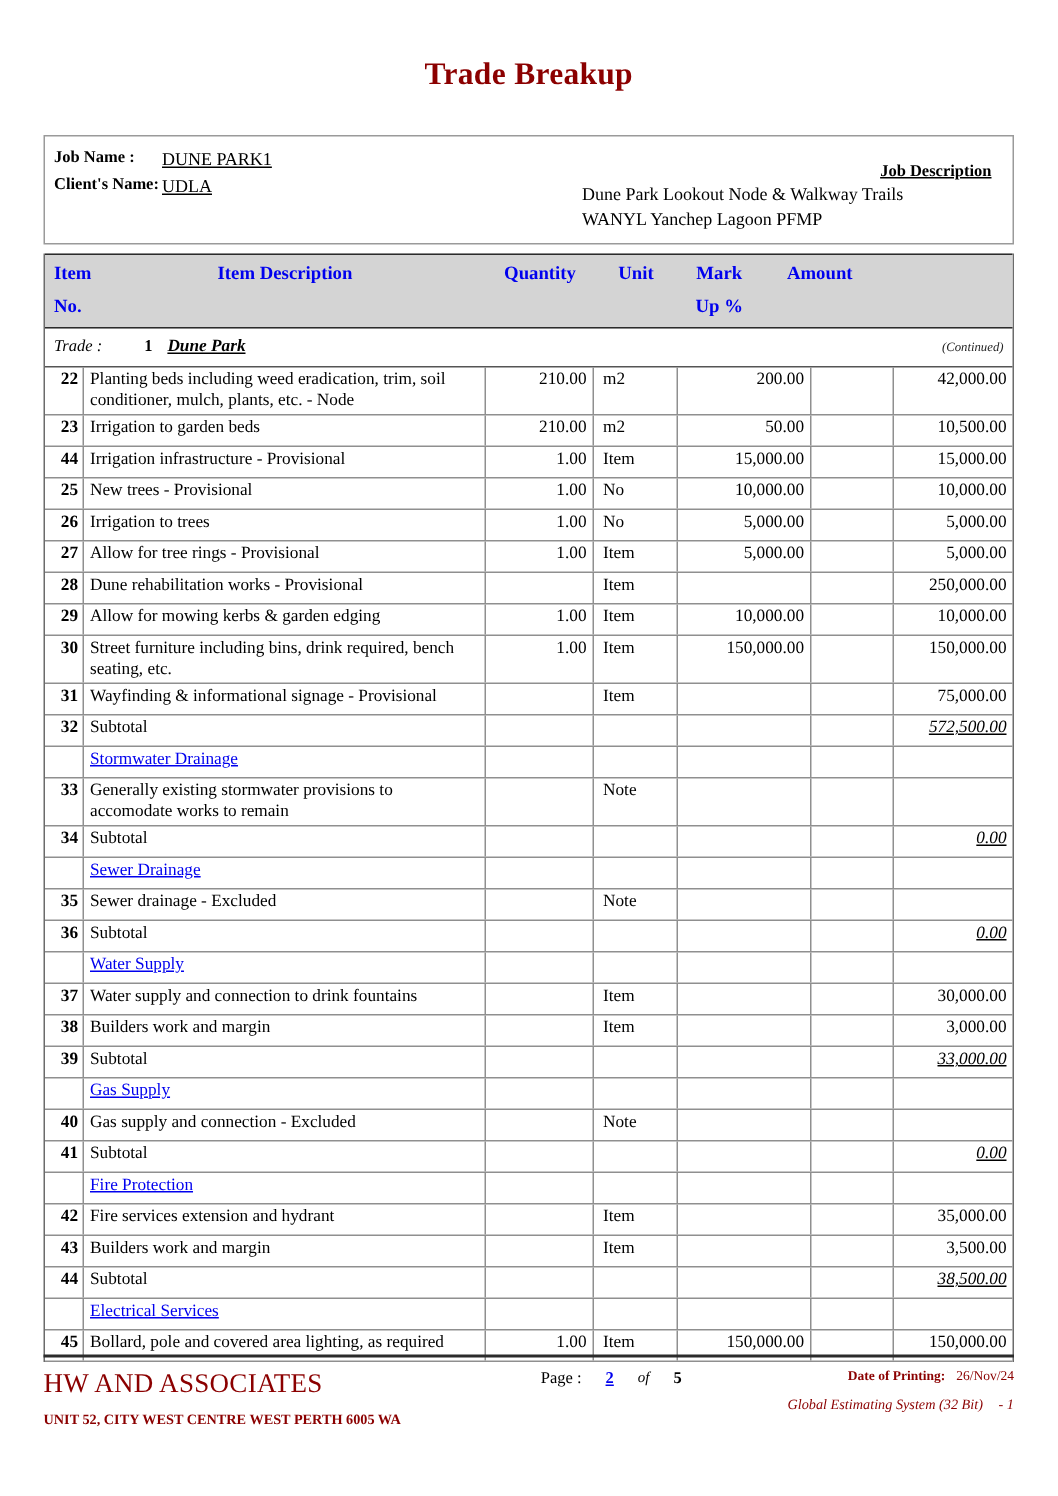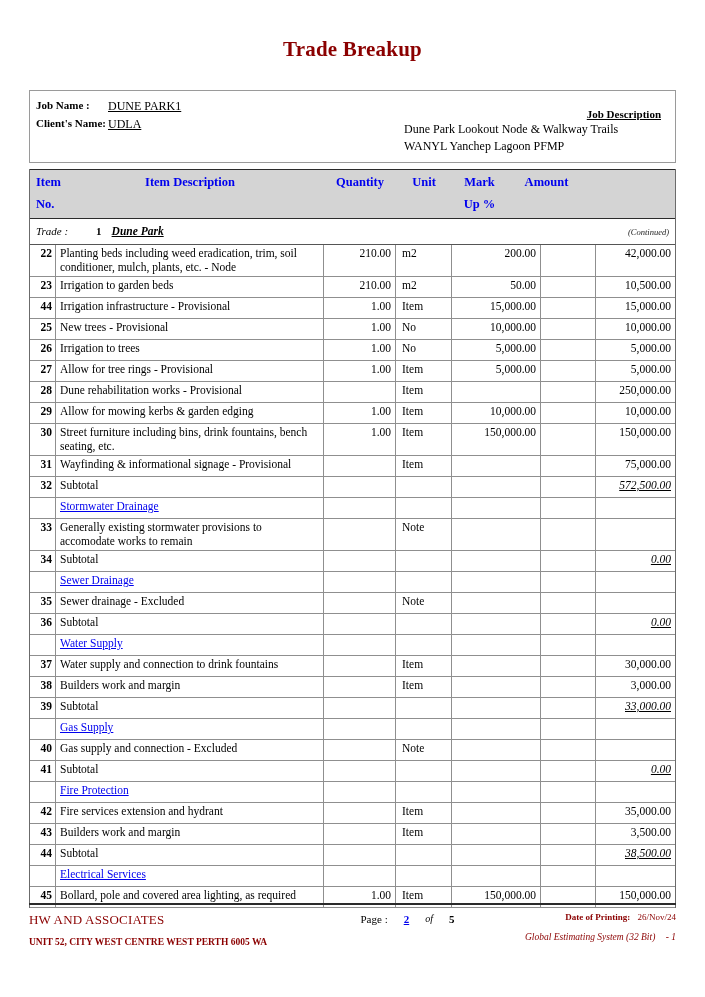--- a/index.html
+++ b/index.html
@@ -4,21 +4,21 @@
 <style>
   * { margin:0; padding:0; box-sizing:border-box; }
   html,body { background:#ffffff; }
   body { width:705px; height:997px; font-family:"Liberation Serif","DejaVu Serif",serif; color:#000; position:relative; }
   .page { width:705px; height:997px; position:relative; overflow:hidden; }
 
   
   .title { text-align:center; margin-top:37px; font-size:21px; font-weight:bold; color:#8B0000; letter-spacing:.2px; }
 
   
-  .jobbox { width:647px; margin:28px auto 0 29px; border:1px solid #9a9a9a; display:flex; padding:5px 4px 8px 4px; min-height:58px;gap:16px; }
+  .jobbox { width:647px; margin:28px auto 0 29px; border:1px solid #9a9a9a; display:flex; padding:5px 4px 8px 4px; min-height:58px; }
   .job-left { width:352px; padding-left:2px; }
   .job-row { display:flex; margin-top:3px; }
   .job-lbl { font-weight:bold; font-size:11px; width:72px; flex:0 0 72px; }
   .job-val { font-size:12px; text-decoration:underline; }
   .job-right { flex:1; padding-right:10px; }
   .job-desc-title { text-align:right; font-weight:bold; font-size:11px; text-decoration:underline; margin-top:12px; }
   .job-desc-line { font-size:12px; margin-top:2px; padding-left:2px; }
   .job-desc-line:first-of-type { margin-top:6px; }
 
   
@@ -51,21 +51,21 @@
   .row .c-unit { text-align:left; padding-left:6px; }
   .row .c-rate { text-align:right; }
   .row .c-amount { text-align:right; }
   .row.subtotal .c-amount { font-style:italic; text-decoration:underline; }
   .section-link { color:#0000EE; text-decoration:underline; }
 
   
   .footer { position:absolute; left:29px; width:647px; top:903px; border-top:2px solid #2b2b2b; padding-top:7px; }
   .footer-grid { display:flex; align-items:flex-start; }
   .f-left { flex:0 0 300px; }
-  .company { color:#8B0000; font-size:13px; letter-spacing:.2px; }
+  .company { color:#8B0000; font-size:18px; letter-spacing:.2px; }
   .address { color:#8B0000; font-weight:bold; font-size:9.5px; margin-top:9px; }
   .f-center { flex:1; display:flex; justify-content:center; align-items:flex-start; font-size:11px; padding-top:1px; }
   .page-lbl { }
   .page-num { color:#0000EE; font-weight:bold; text-decoration:underline; margin-left:16px; }
   .of-lbl { font-style:italic; margin-left:16px; font-size:10px; }
   .page-total { font-weight:bold; margin-left:16px; }
   .f-right { flex:0 0 190px; text-align:right; }
   .printing { color:#8B0000; font-size:9px; }
   .printing .plabel { font-weight:bold; }
   .printing .pdate { margin-left:5px; }
@@ -200,21 +200,21 @@
           <div class="cell c-no">29</div>
           <div class="cell c-desc">Allow for mowing kerbs &amp; garden edging</div>
           <div class="cell c-qty">1.00</div>
           <div class="cell c-unit">Item</div>
           <div class="cell c-rate">10,000.00</div>
           <div class="cell c-mark"></div>
           <div class="cell c-amount">10,000.00</div>
         </div>
         <div class="row item">
           <div class="cell c-no">30</div>
-          <div class="cell c-desc">Street furniture including bins, drink fountains, bench seating, etc.</div>
+          <div class="cell c-desc">Street furniture including bins, drink required, bench seating, etc.</div>
           <div class="cell c-qty">1.00</div>
           <div class="cell c-unit">Item</div>
           <div class="cell c-rate">150,000.00</div>
           <div class="cell c-mark"></div>
           <div class="cell c-amount">150,000.00</div>
         </div>
         <div class="row item">
           <div class="cell c-no">31</div>
           <div class="cell c-desc">Wayfinding &amp; informational signage - Provisional</div>
           <div class="cell c-qty"></div>

